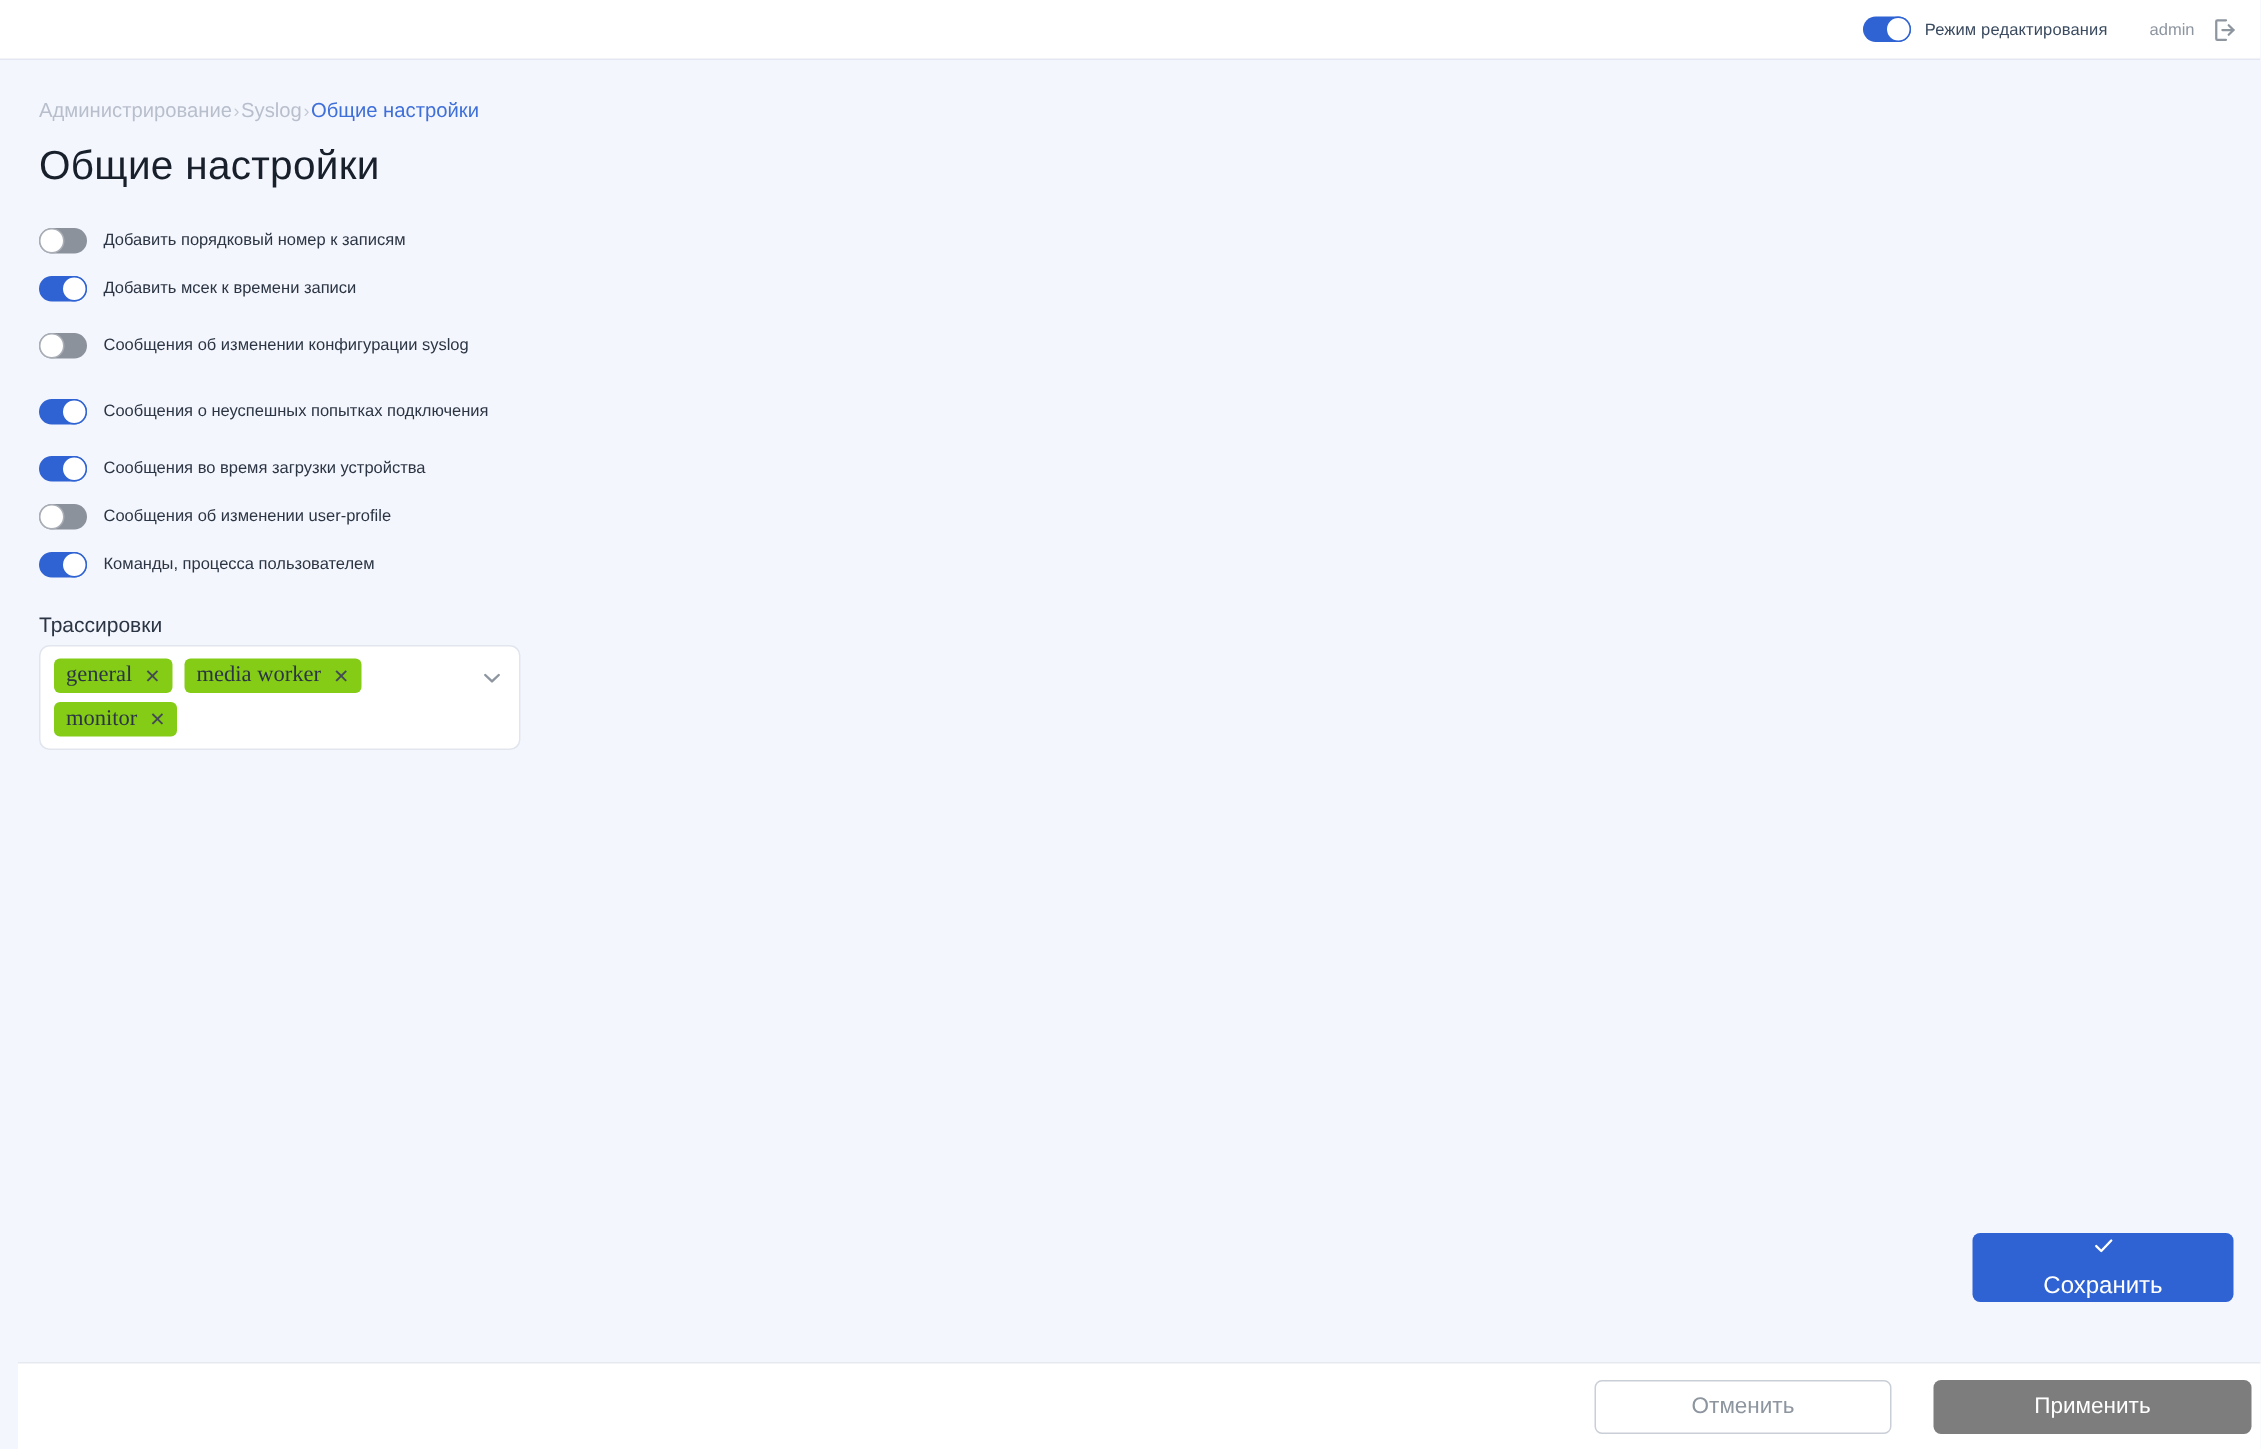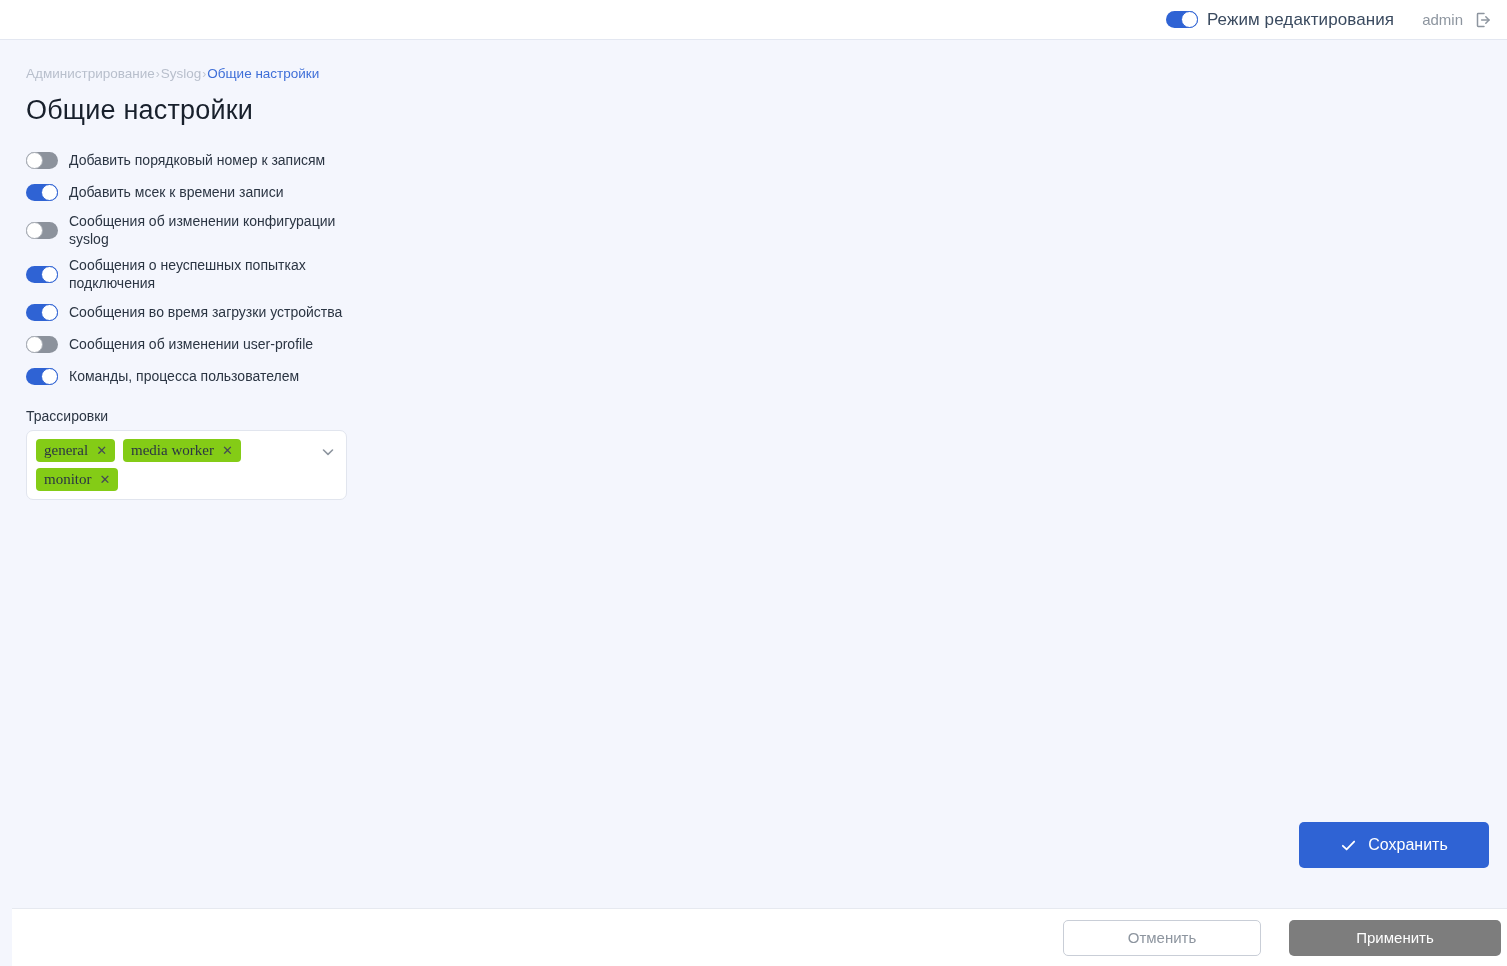--- a/index.html
+++ b/index.html
@@ -28,32 +28,32 @@
     align-items: center;
     justify-content: flex-end;
     padding-right: 14px;
   }
   .topbar-group {
     display: flex;
     align-items: center;
     gap: 9px;
   }
   .edit-mode-label {
-    font-size: 17px;
+    font-size: 11px;
     color: #3a4a5f;
     letter-spacing: 0.1px;
   }
   .admin-block {
     display: flex;
     align-items: center;
     gap: 10px;
     margin-left: 28px;
   }
   .admin-name {
-    font-size: 15px;
+    font-size: 11px;
     color: #8d959f;
   }
   .logout-icon {
     width: 20px;
     height: 20px;
     display: block;
     cursor: pointer;
   }
 
   
@@ -111,21 +111,21 @@
   .toggle-list { display: flex; flex-direction: column; }
   .toggle-row {
     display: flex;
     align-items: center;
     min-height: 32px;
     padding: 0;
     gap: 11px;
   }
   .toggle-row.two-line { min-height: 44px; align-items: center; }
   .toggle-row .lbl {
-    font-size: 14px;
+    font-size: 11px;
     color: #2b3543;
     line-height: 18px;
     max-width: 300px;
   }
 
   
   .field-label {
     font-size: 14px;
     color: #2b3543;
     margin: 16px 0 6px 0;
@@ -170,33 +170,34 @@
     width: 16px;
     height: 16px;
     cursor: pointer;
   }
 
   
   .save-button {
     position: absolute;
     right: 18px;
     bottom: 98px;
-    width: 190px;
+    width: 174px;
     height: 46px;
     background: #2f63d4;
     border: none;
     border-radius: 5px;
     color: #ffffff;
     font-size: 16px;
     font-family: "Liberation Sans", sans-serif;
     display: flex;
     align-items: center;
     justify-content: center;
     gap: 11px;
     cursor: pointer;
+    flex-direction: column;
   }
   .save-button .check { width: 17px; height: 17px; }
 
   
   .bottom-bar {
     position: absolute;
     left: 12px;
     bottom: 0;
     width: 100%;
     height: 58px;

